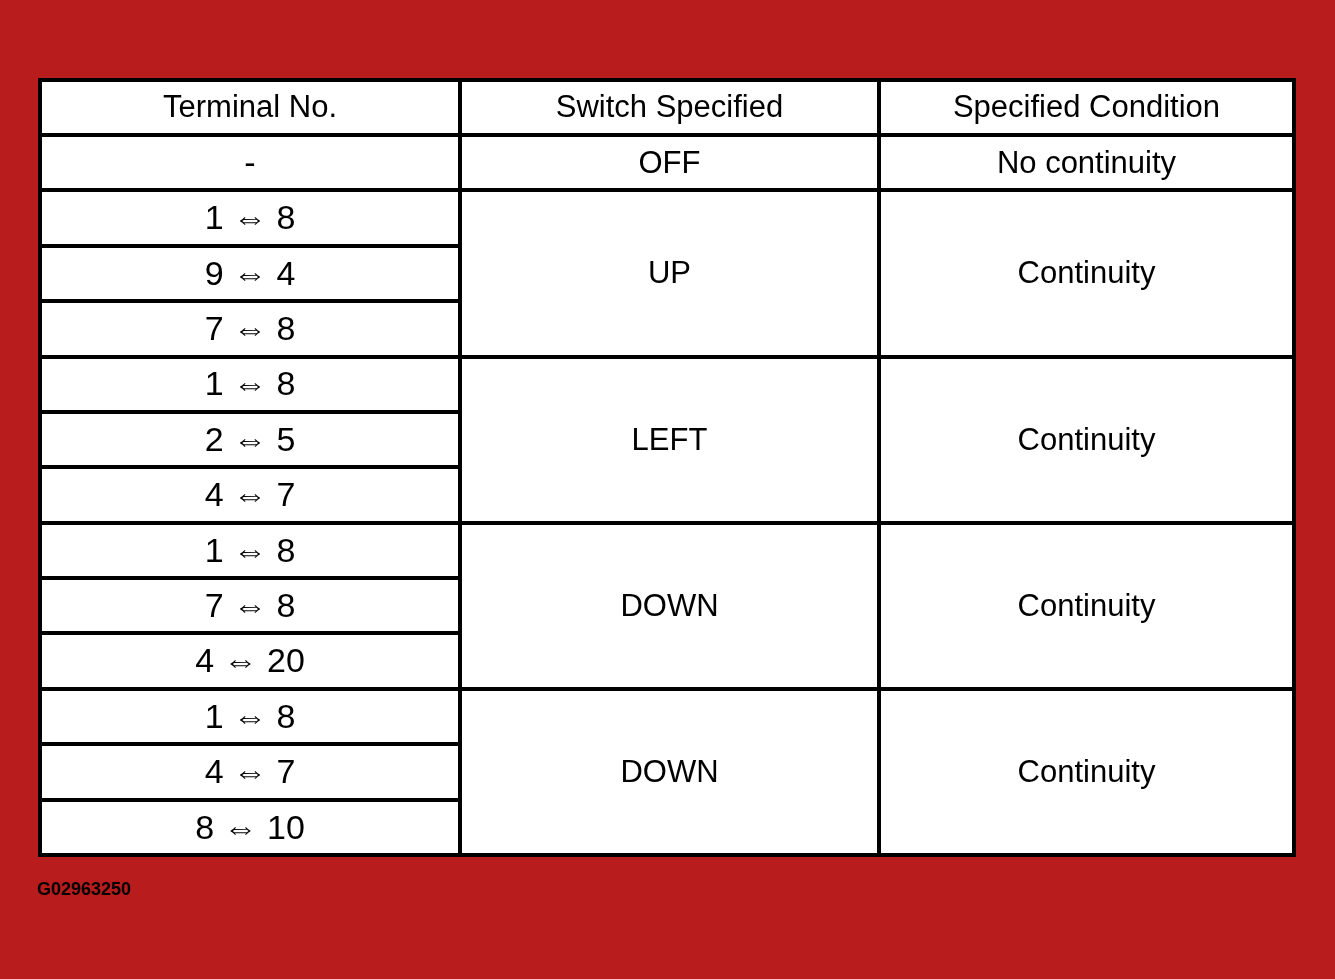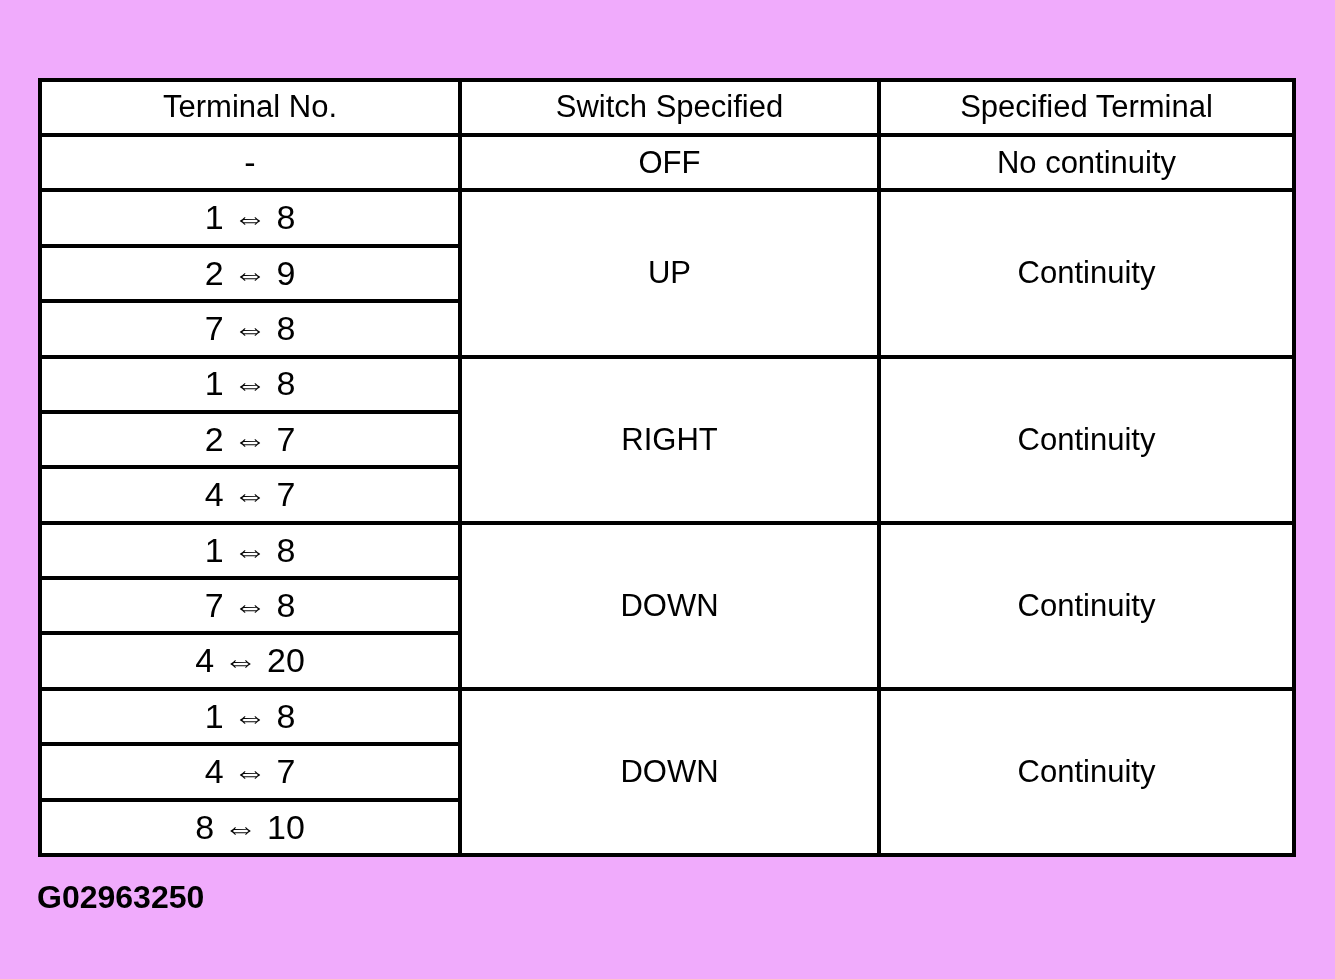--- a/index.html
+++ b/index.html
@@ -4,21 +4,21 @@
 <style>
   html, body {
     margin: 0;
     padding: 0;
     background: #ffffff;
   }
   .page {
     position: relative;
     width: 1335px;
     height: 979px;
-    background: #f0abfc;
+    background: #b91c1c;
     color: #000000;
     font-family: "Liberation Sans", "DejaVu Sans", sans-serif;
     overflow: hidden;
   }
   table.spec-table {
     position: absolute;
     left: 38px;
     top: 78px;
     width: 1254px;
     height: 779px;
@@ -39,68 +39,68 @@
     line-height: 1.1;
     background: #ffffff;
     color: #000000;
   }
   .spec-table tr.header-row { height: 55px; }
   .spec-table td.terminal-cell { font-size: 34px; }
   .figure-code {
     position: absolute;
     left: 37px;
     top: 879px;
-    font-size: 32px;
+    font-size: 18px;
     font-weight: 700;
     color: #000000;
   }
 </style>
 </head>
 <body>
 
 <div class="page">
 
   <table class="spec-table">
     <colgroup>
       <col class="c1">
         <col class="c2">
         <col class="c3">
     </colgroup>
     <tbody>
       <tr class="header-row">
         <th>Terminal No.</th>
         <th>Switch Specified</th>
-        <th>Specified Terminal</th>
+        <th>Specified Condition</th>
       </tr>
 
       <tr>
         <td class="terminal-cell">-</td>
         <td>OFF</td>
         <td>No continuity</td>
       </tr>
 
       <tr>
         <td class="terminal-cell">1 ⇔ 8</td>
         <td rowspan="3">UP</td>
         <td rowspan="3">Continuity</td>
       </tr>
       <tr>
-        <td class="terminal-cell">2 ⇔ 9</td>
+        <td class="terminal-cell">9 ⇔ 4</td>
       </tr>
       <tr>
         <td class="terminal-cell">7 ⇔ 8</td>
       </tr>
 
       <tr>
         <td class="terminal-cell">1 ⇔ 8</td>
-        <td rowspan="3">RIGHT</td>
+        <td rowspan="3">LEFT</td>
         <td rowspan="3">Continuity</td>
       </tr>
       <tr>
-        <td class="terminal-cell">2 ⇔ 7</td>
+        <td class="terminal-cell">2 ⇔ 5</td>
       </tr>
       <tr>
         <td class="terminal-cell">4 ⇔ 7</td>
       </tr>
 
       <tr>
         <td class="terminal-cell">1 ⇔ 8</td>
         <td rowspan="3">DOWN</td>
         <td rowspan="3">Continuity</td>
       </tr>

